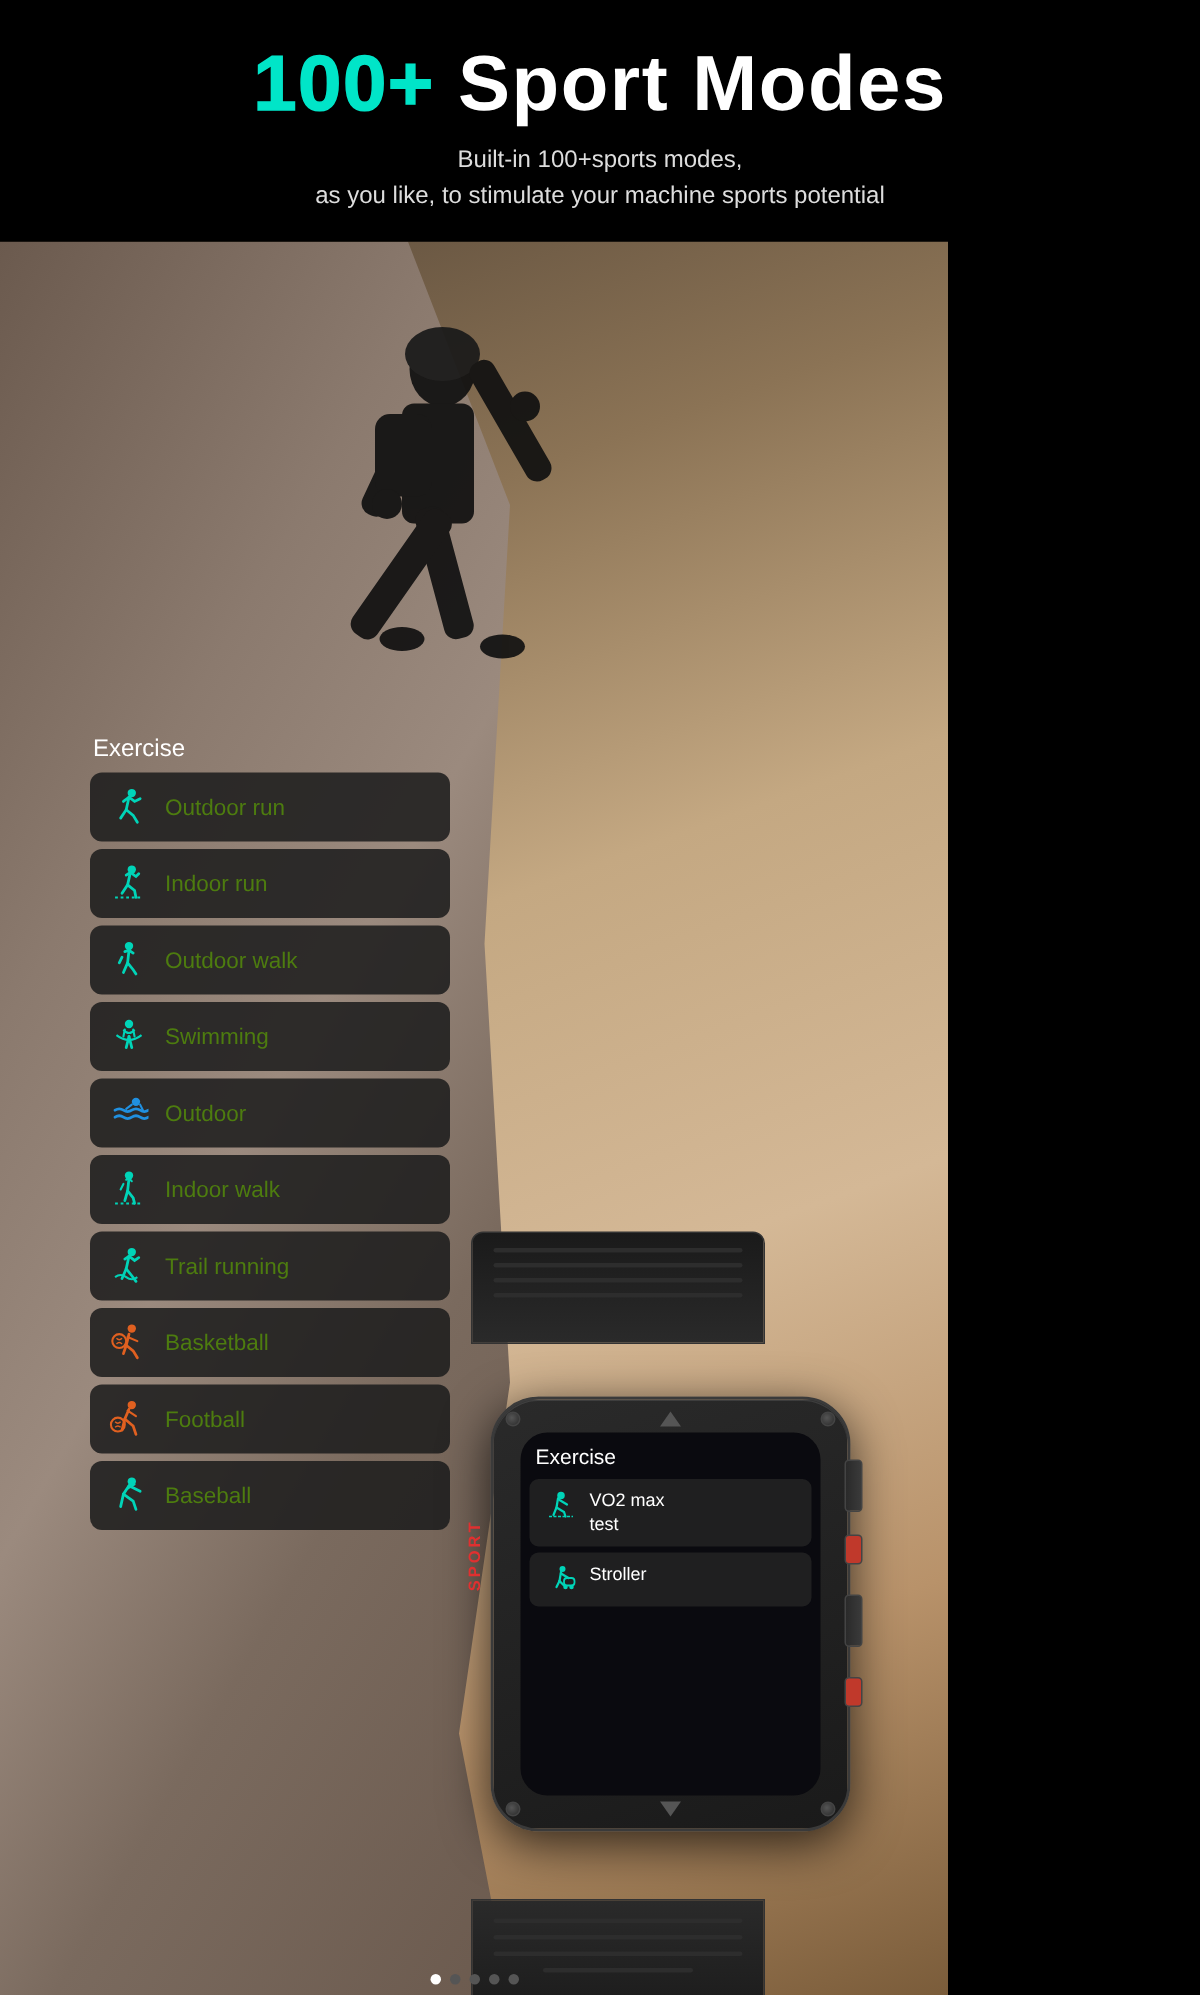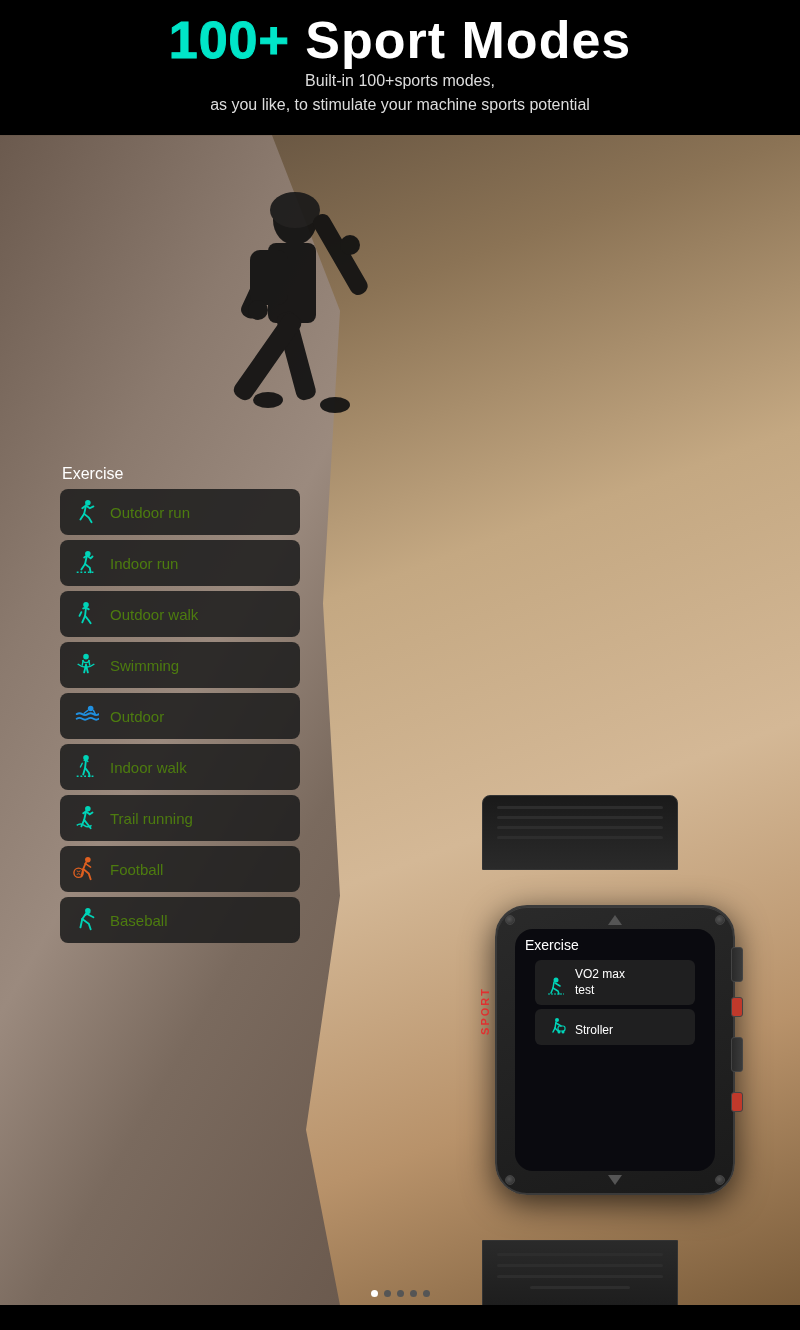--- a/index.html
+++ b/index.html
@@ -8,44 +8,45 @@
       height: 1330px;
       overflow: hidden;
       background: #000;
       font-family: Arial, sans-serif;
     }
 
     
     .header {
       background: #000;
       text-align: center;
-      padding: 12px 20px 18px;
+      padding: 28px 20px 18px;
     }
     .header-title {
       font-size: 52px;
       font-weight: 900;
       color: #fff;
       letter-spacing: 1px;
       line-height: 1.1;
     }
     .header-title .num {
       color: #00e5c8;
       font-family: 'Arial Black', Arial, sans-serif;
       -webkit-text-stroke: 1px #00e5c8;
     }
     .header-subtitle {
       color: #ddd;
       font-size: 16px;
+      margin-top: 10px;
       line-height: 1.5;
     }
 
     
     .main-area {
       position: relative;
-      width: 800px;
+      width: 632px;
       height: 1170px;
       overflow: hidden;
     }
 
     
     .bg-scene {
       position: absolute;
       top: 0; left: 0;
       width: 100%; height: 100%;
       background: linear-gradient(160deg, #5a4a3a 0%, #8b7355 20%, #c4a882 40%, #d4b896 60%, #b8926a 80%, #7a5c3a 100%);
@@ -240,25 +241,25 @@
       flex-direction: column;
     }
     .watch-screen-header {
       color: #fff;
       font-size: 14px;
       padding: 8px 10px 5px;
       font-weight: 500;
     }
     .watch-screen-item {
       display: flex;
-      align-items: flex-end;
+      align-items: flex-start;
       gap: 8px;
       padding: 7px 10px;
       background: rgba(40,40,40,0.7);
-      margin: 2px 20px;
+      margin: 2px 6px;
       border-radius: 6px;
     }
     .watch-screen-item-icon {
       width: 22px;
       height: 22px;
       display: flex;
       align-items: center;
       justify-content: center;
       font-size: 16px;
       color: #00d4b8;
@@ -433,20 +434,34 @@
           <circle cx="16" cy="4" r="3" fill="#00d4b8"></circle>
           <path d="M11 9 L14 7 L18 10 L21 8" stroke="#00d4b8" stroke-width="2" fill="none" stroke-linecap="round"></path>
           <path d="M14 7 L12 16 L9 23" stroke="#00d4b8" stroke-width="2" fill="none" stroke-linecap="round"></path>
           <path d="M12 16 L16 21 L19 25" stroke="#00d4b8" stroke-width="2" fill="none" stroke-linecap="round"></path>
           <path d="M4 22 Q8 19 12 22 Q16 25 20 22" stroke="#00d4b8" stroke-width="1.5" fill="none"></path>
         </svg>
       </div>
       <span class="exercise-name">Trail running</span>
     </div>
 
+    <div class="exercise-item">
+      <div class="exercise-icon icon-orange">
+        <svg class="svg-icon" viewBox="0 0 28 28" fill="none" xmlns="http://www.w3.org/2000/svg">
+          <circle cx="16" cy="4" r="3" fill="#e06020"></circle>
+          <circle cx="7" cy="13" r="5" stroke="#e06020" stroke-width="1.5" fill="none"></circle>
+          <path d="M5 11 Q7 13 9 11" stroke="#e06020" stroke-width="1" fill="none"></path>
+          <path d="M5 15 Q7 13 9 15" stroke="#e06020" stroke-width="1" fill="none"></path>
+          <path d="M14 8 L12 16 L10 22" stroke="#e06020" stroke-width="2" fill="none" stroke-linecap="round"></path>
+          <path d="M12 16 L17 20 L20 25" stroke="#e06020" stroke-width="2" fill="none" stroke-linecap="round"></path>
+          <path d="M13 10 L20 13" stroke="#e06020" stroke-width="1.5" stroke-linecap="round"></path>
+        </svg>
+      </div>
+      <span class="exercise-name">Basketball</span>
+    </div>
 
     <div class="exercise-item">
       <div class="exercise-icon icon-orange">
         <svg class="svg-icon" viewBox="0 0 28 28" fill="none" xmlns="http://www.w3.org/2000/svg">
           <circle cx="16" cy="4" r="3" fill="#e06020"></circle>
           <path d="M14 7 L11 14 L9 22" stroke="#e06020" stroke-width="2" fill="none" stroke-linecap="round"></path>
           <path d="M11 14 L17 19 L19 25" stroke="#e06020" stroke-width="2" fill="none" stroke-linecap="round"></path>
           <circle cx="6" cy="18" r="5" stroke="#e06020" stroke-width="1.5" fill="none"></circle>
           <path d="M4 16 Q6 18 8 16" stroke="#e06020" stroke-width="1" fill="none"></path>
           <path d="M4 20 Q6 18 8 20" stroke="#e06020" stroke-width="1" fill="none"></path>

